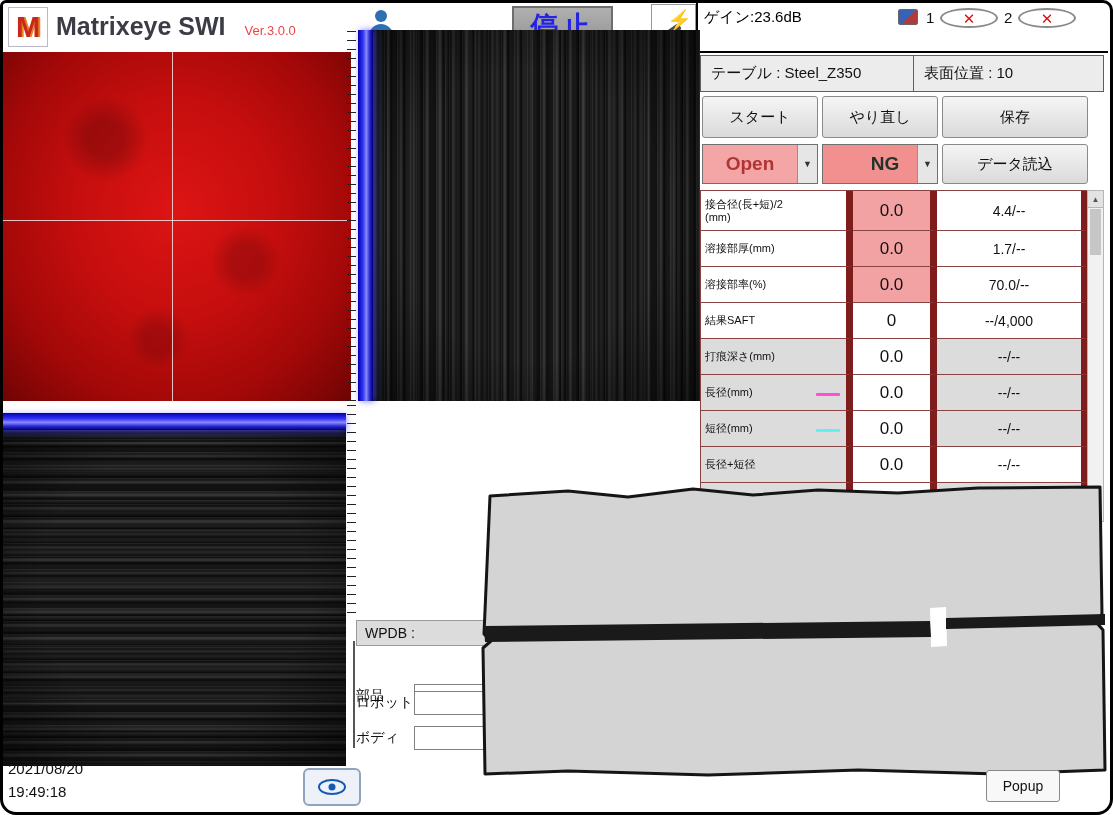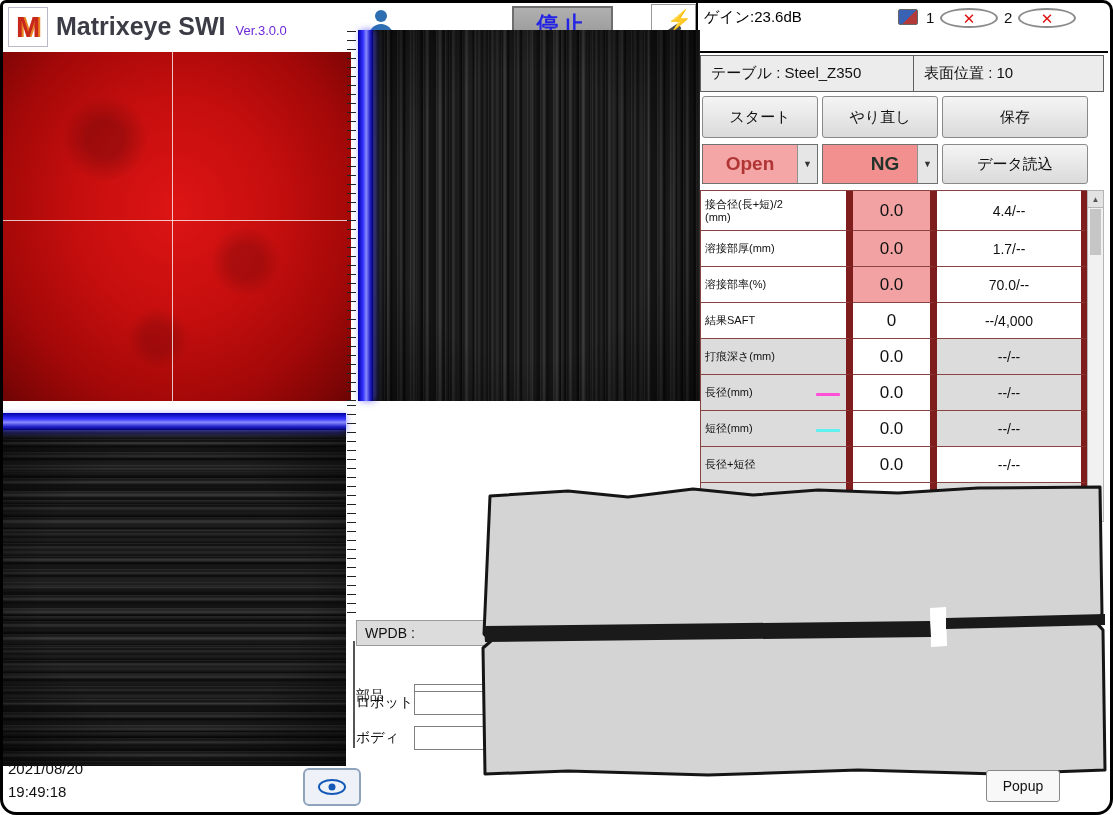--- a/index.html
+++ b/index.html
@@ -7,25 +7,25 @@
   .win { position:relative; width:1113px; height:815px; background:#fff; overflow:hidden; }
 
   
   .frame { position:absolute; inset:0; border:3px solid #000; border-radius:6px 10px 16px 16px; pointer-events:none; z-index:20; }
 
   
   .logo { position:absolute; left:8px; top:7px; width:40px; height:40px; background:#fff; border:1px solid #b9b9c9; display:flex; align-items:center; justify-content:center; }
   .logo span { font-weight:bold; font-size:29px; color:#c8281c; text-shadow:2px 0 #e8831f; }
   .title-wrap { position:absolute; left:56px; top:12px; white-space:nowrap; }
   .title { font-size:25px; font-weight:bold; color:#3c3c46; }
-  .ver { font-size:13px; color:#6d28d9; margin-left:10px; }
+  .ver { font-size:13px; color:#ef4444; margin-left:19px; }
   .person { position:absolute; left:368px; top:10px; width:26px; height:30px; }
   .person .phead { width:12px; height:12px; border-radius:50%; background:#2e6fb2; margin:0 auto; }
   .person .pbody { width:24px; height:13px; border-radius:12px 12px 0 0; background:#2e6fb2; margin:2px auto 0; }
-  .stopbtn { position:absolute; left:512px; top:6px; width:101px; height:38px; background:linear-gradient(180deg,#b0b0b0,#959595); border:2px solid #6e6e6e; color:#2323e6; font-weight:bold; font-size:22px; letter-spacing:4px; cursor:pointer; }
+  .stopbtn { position:absolute; left:512px; top:6px; width:101px; height:38px; background:linear-gradient(180deg,#b0b0b0,#959595); border:2px solid #6e6e6e; color:#2323e6; font-weight:bold; font-size:28px; letter-spacing:4px; cursor:pointer; }
   .toolbtn { position:absolute; left:651px; top:4px; width:45px; height:46px; background:#fff; border:1px solid #999; cursor:pointer; }
   .plug { position:absolute; left:7px; top:24px; width:23px; height:7px; background:#4a4a52; transform:rotate(-35deg); border-radius:2px; }
   .bolt { position:absolute; right:3px; top:3px; font-size:20px; color:#f0b400; }
   .vdiv { position:absolute; left:696px; top:0; width:2px; height:52px; background:#000; }
   .hdiv { position:absolute; left:696px; top:51px; width:412px; height:2px; background:#000; }
   .gain { position:absolute; left:704px; top:8px; font-size:15px; color:#000; }
   .sensor { position:absolute; left:898px; top:9px; width:20px; height:16px; border:1px solid #666; border-radius:2px; background:linear-gradient(135deg,#3a62b4 55%,#b43a3a 55%); }
   .chnum { position:absolute; top:9px; font-size:15px; color:#111; }
   .oval { position:absolute; top:8px; width:58px; height:20px; border:2px solid #8a8a8a; border-radius:50%; background:#fff; display:flex; align-items:center; justify-content:center; }
   .oval .x { color:#e01010; font-weight:bold; font-size:15px; line-height:1; }

